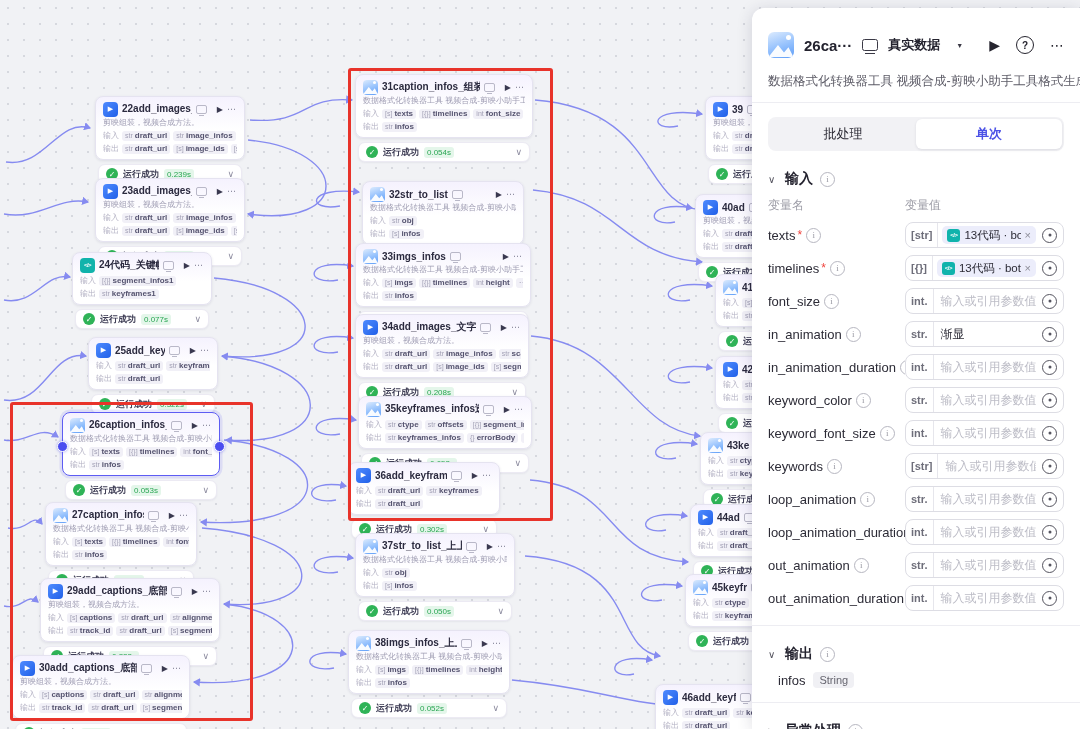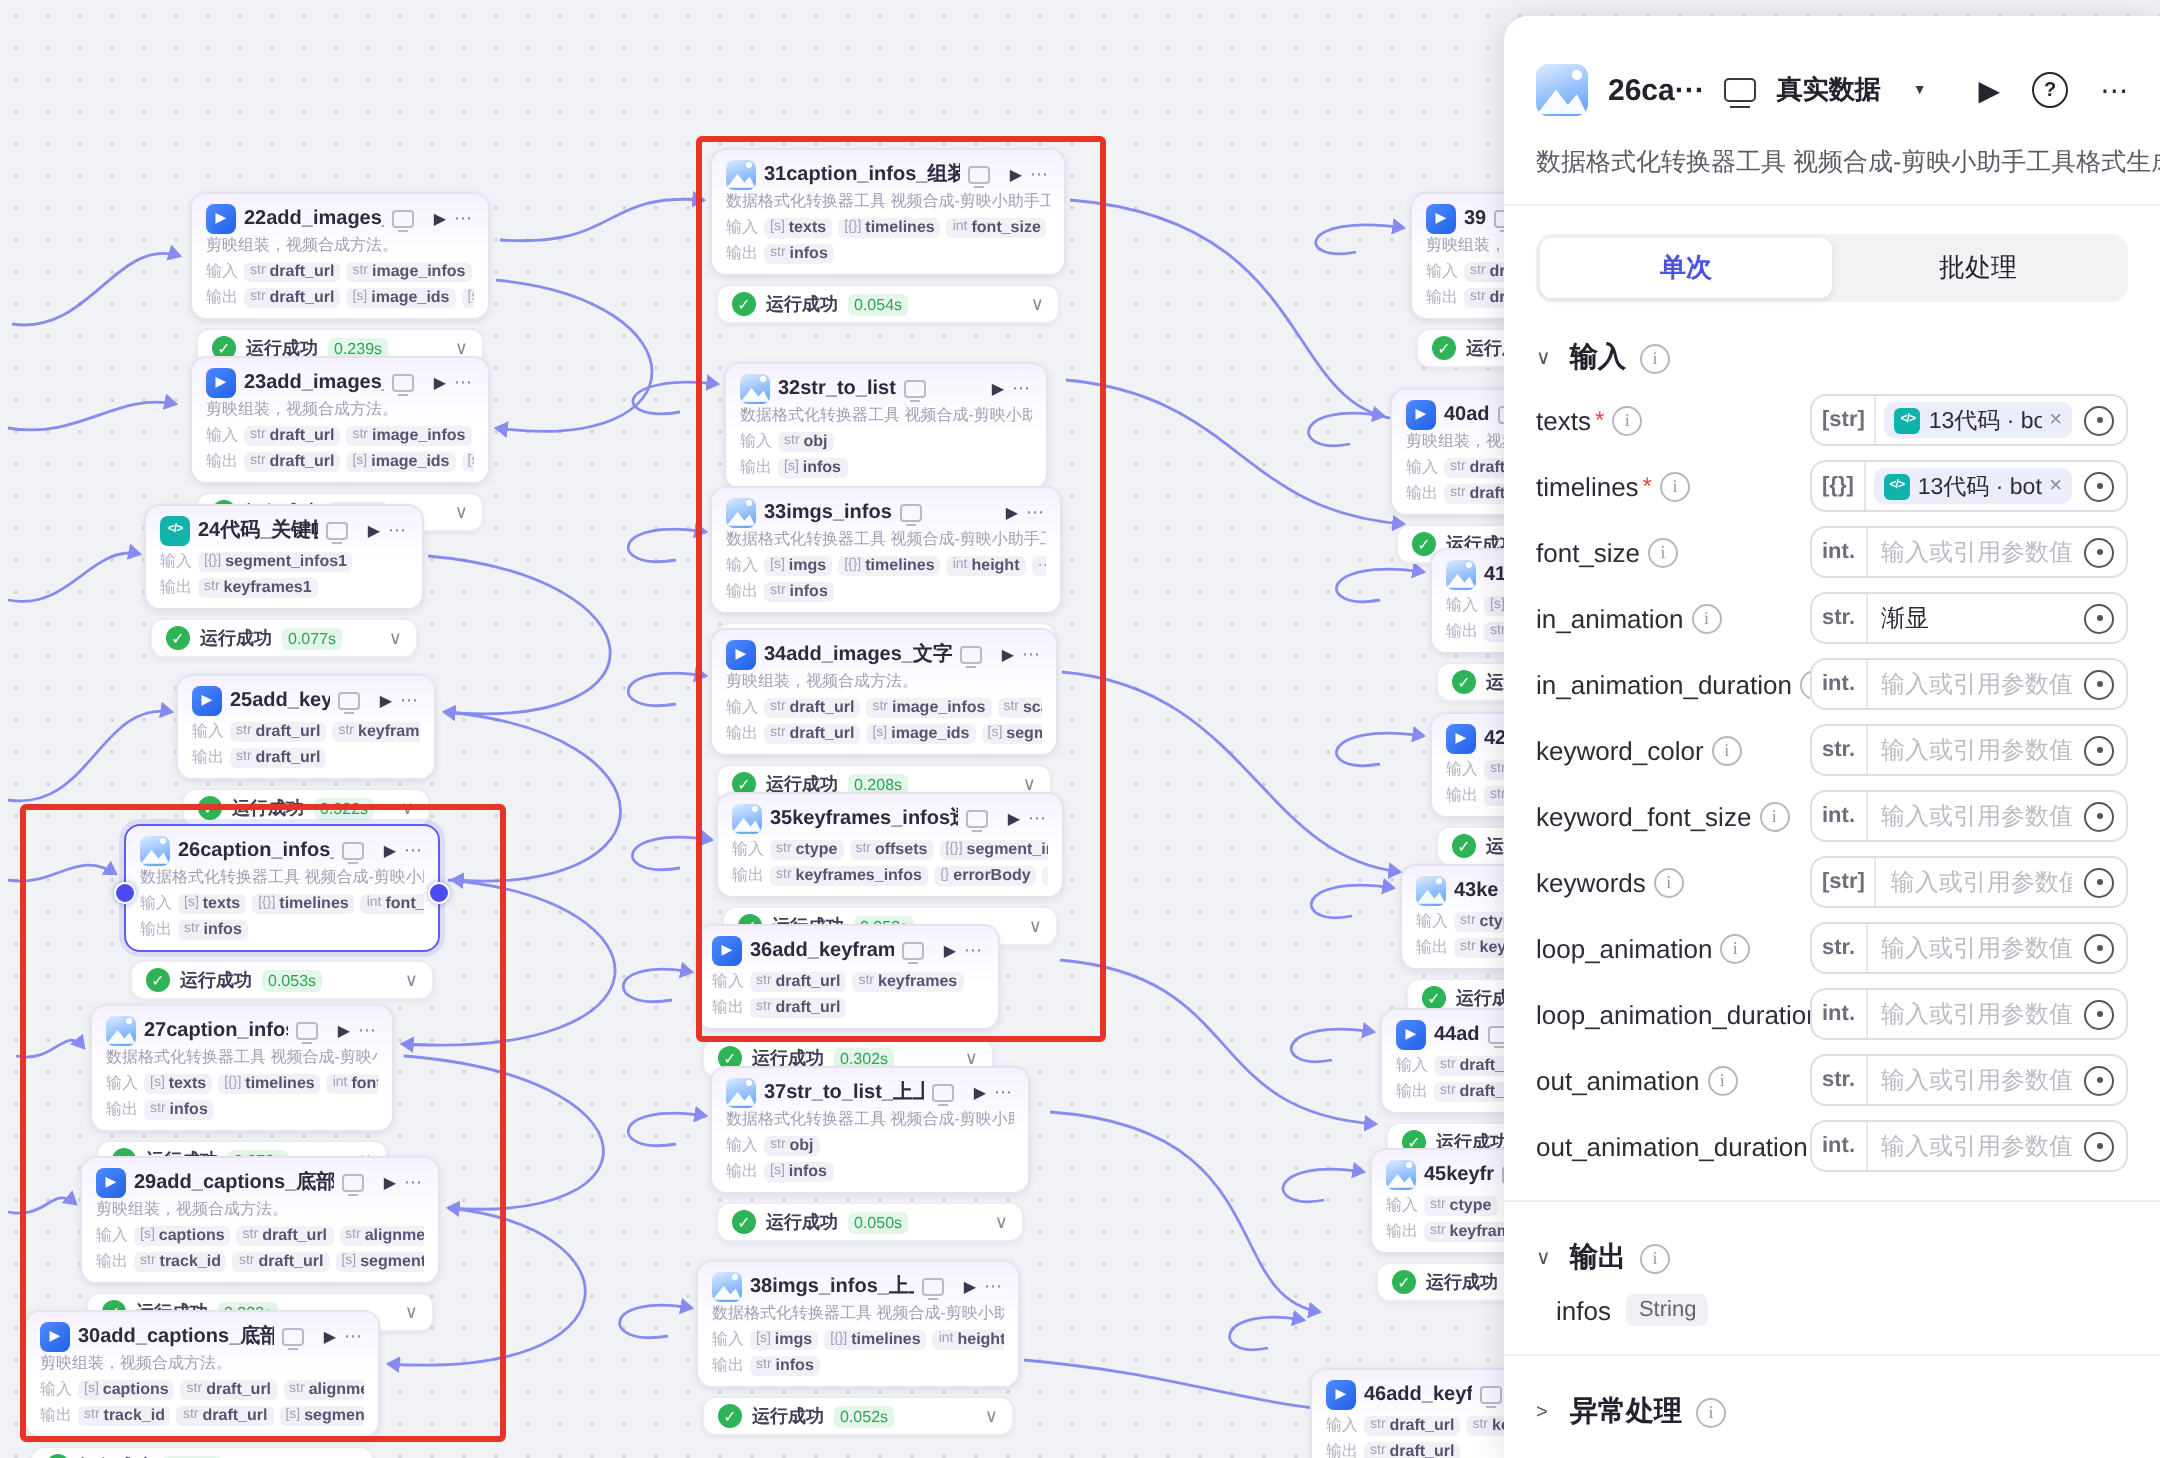--- a/index.html
+++ b/index.html
@@ -881,27 +881,31 @@
       <span class="caret">▼</span>
     </span>
     <span class="sp"></span>
     <span class="act">▶</span>
     <span class="act q">?</span>
     <span class="act">⋯</span>
     <span class="act">✕</span>
   </div>
   <div class="psub">数据格式化转换器工具 视频合成-剪映小助手工具格式生成器</div>
   <div class="tabs">
+    <div class="tab">批处理</div>
     <div class="tab active">单次</div>
-    <div class="tab">批处理</div>
   </div>
   <div class="sect">
     <span class="chev">∨</span>
     <span>输入</span>
     <span class="info">i</span>
+  </div>
+  <div class="cols">
+    <span class="c1">变量名</span>
+    <span>变量值</span>
   </div>
   <div id="rows">
       <div class="row">
         <div class="rname">
           <span class="pname">texts</span>
           <span class="req">*</span>
           <span class="info">i</span>
         </div>
         <div class="rval">
           <span class="vtype">[str]</span>

